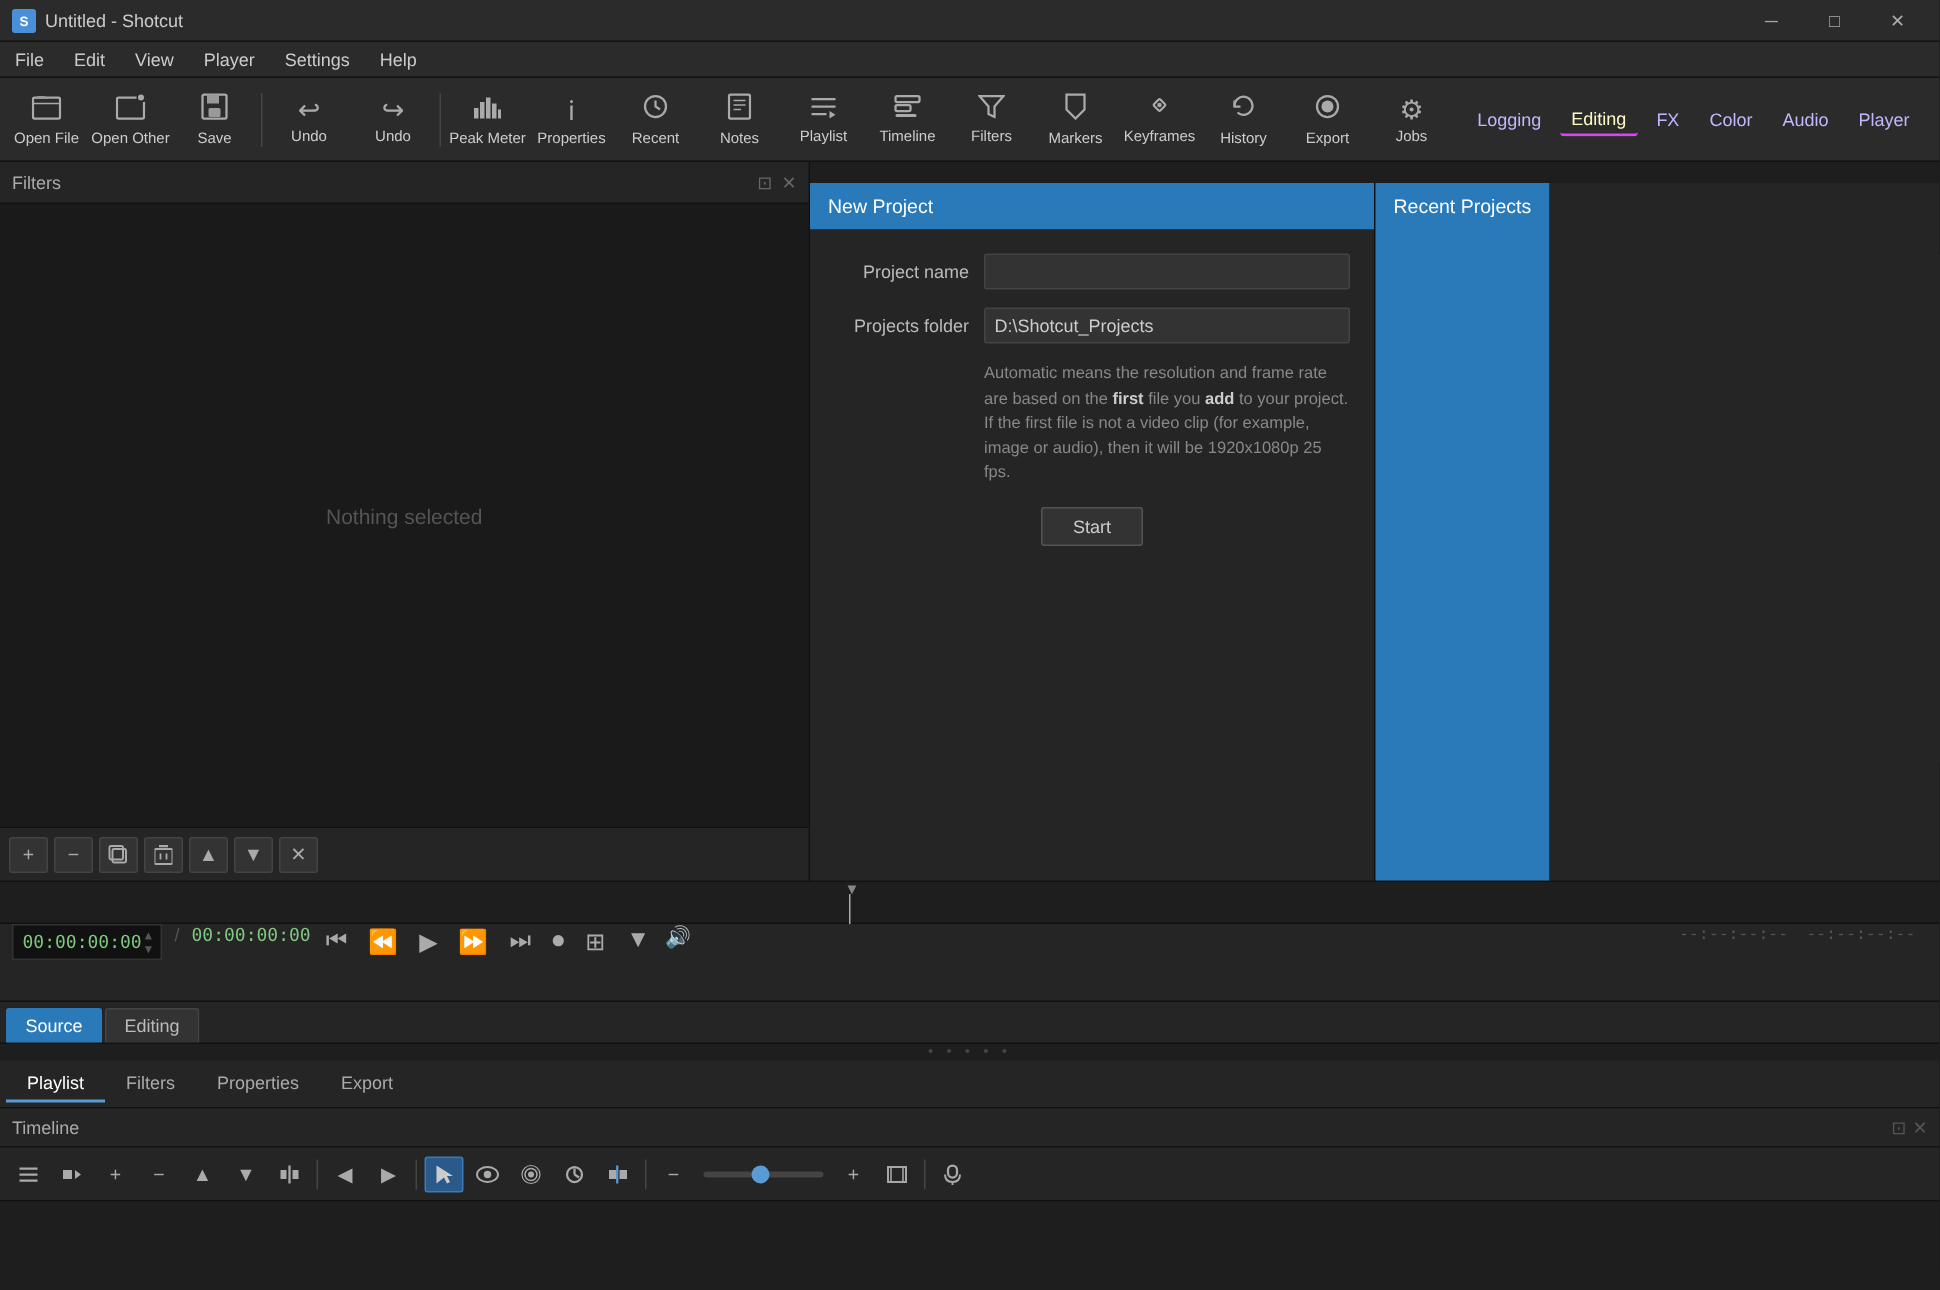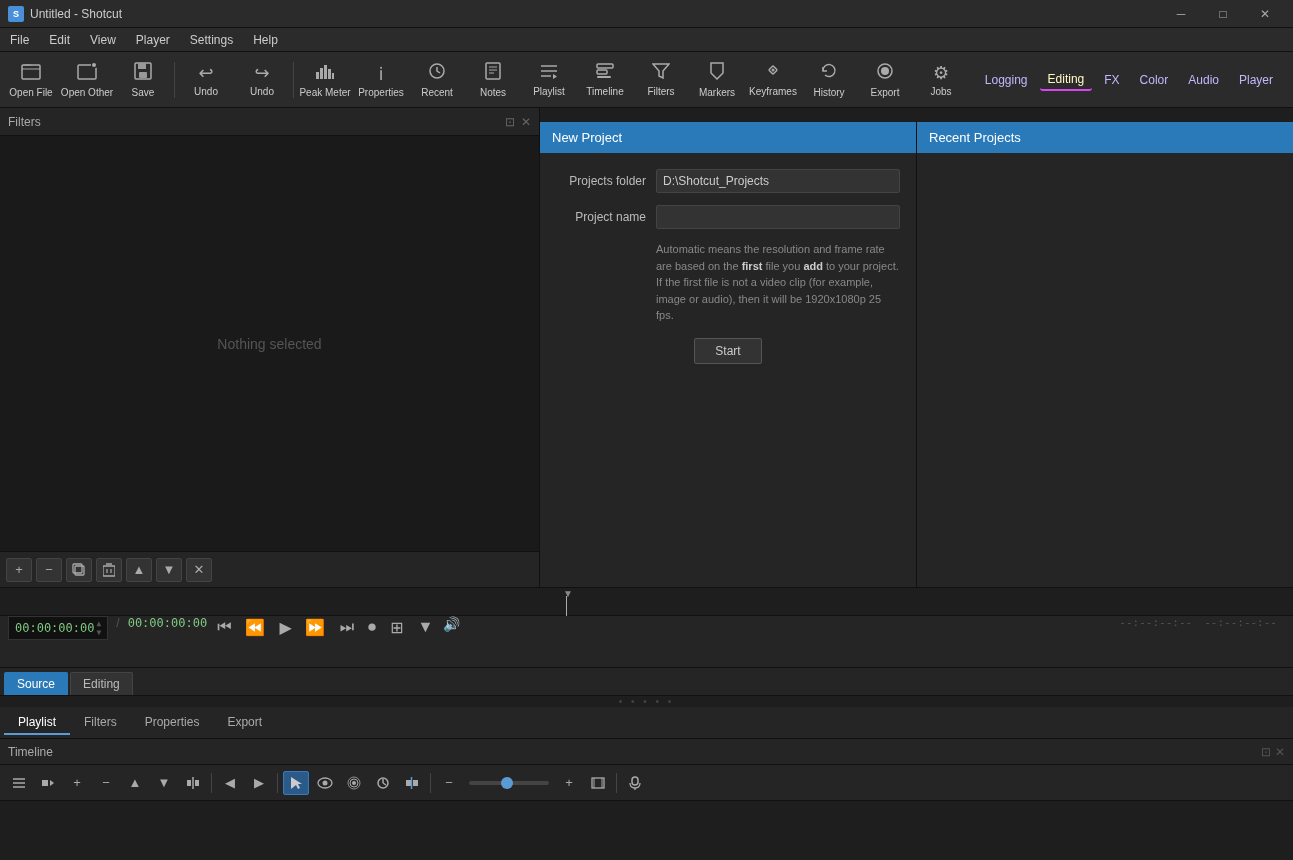--- a/index.html
+++ b/index.html
@@ -247,21 +247,21 @@
       border: 1px solid #555;
       color: #ccc;
       font-size: 12px;
       cursor: pointer;
       border-radius: 2px;
     }
 
     #recent-projects-panel {
       flex: 1;
       display: flex;
-      flex-direction: column;
+      flex-direction: row;
     }
     #recent-projects-header {
       background: #2a7ab9;
       color: #fff;
       padding: 8px 12px;
       font-size: 13px;
       font-weight: 500;
     }
     #recent-projects-body {
       flex: 1;
@@ -670,26 +670,26 @@
       </div>
     </div>
 
     <div id="right-panels">
       <div id="project-panels">
 
         <div id="new-project-panel">
           <div id="new-project-header">New Project</div>
           <div id="new-project-body">
             <div class="form-row">
+              <span class="form-label">Project name</span>
+              <input class="form-input" type="text" style="">
+            </div>
+            <div class="form-row">
               <span class="form-label">Projects folder</span>
               <input class="form-input" type="text" value="D:\Shotcut_Projects" style="">
-            </div>
-            <div class="form-row">
-              <span class="form-label">Project name</span>
-              <input class="form-input" type="text" style="">
             </div>
             <div class="form-desc">
               Automatic means the resolution and frame rate are based on the <strong>first</strong> file you <strong>add</strong> to your project. If the first file is not a video clip (for example, image or audio), then it will be 1920x1080p 25 fps.
             </div>
             <button id="start-btn">Start</button>
           </div>
         </div>
 
         <div id="recent-projects-panel">
           <div id="recent-projects-header">Recent Projects</div>

